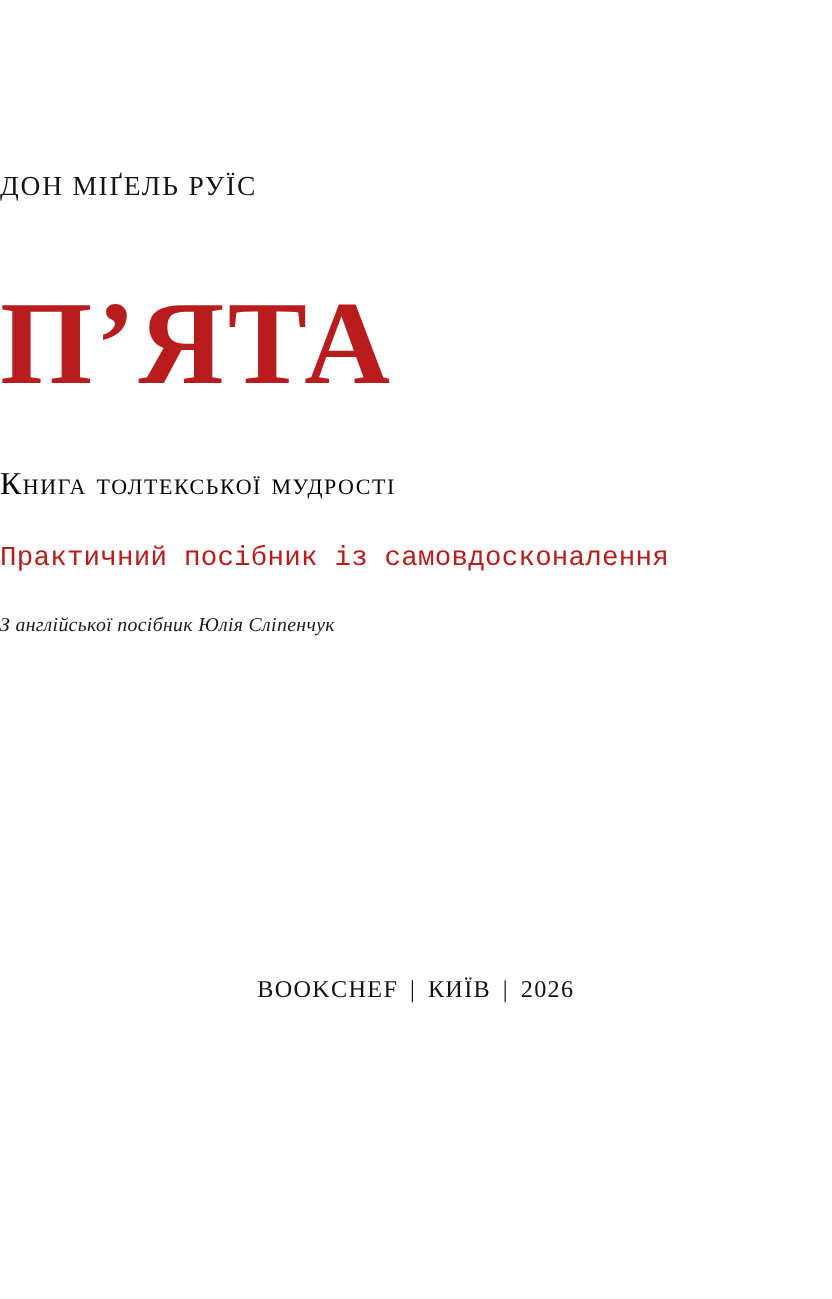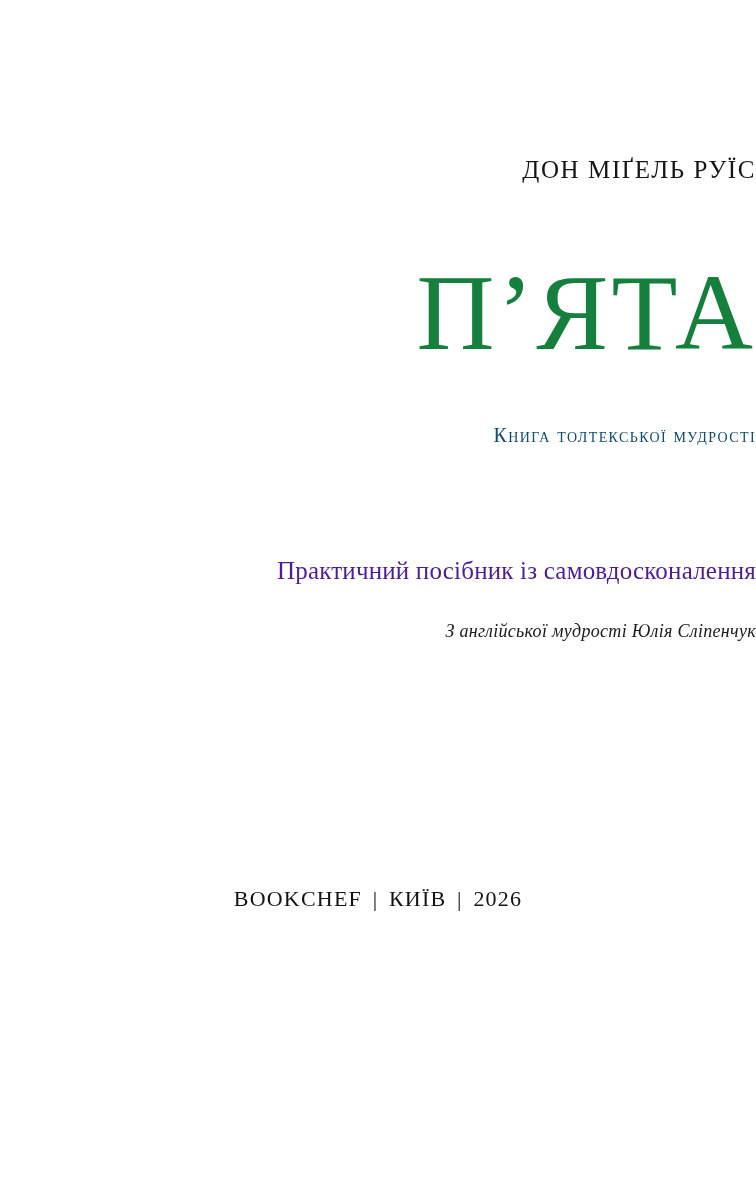--- a/index.html
+++ b/index.html
@@ -14,21 +14,21 @@
     font-family: "Liberation Serif", serif;
     color: #111111;
   }
   .page {
     position: relative;
     width: 756px;
     height: 1026px;
     box-sizing: border-box;
     display: flex;
     flex-direction: column;
-    align-items: flex-end;
+    align-items: flex-start;
   }
 
   
   .authors {
     margin-top: 150px;
     text-align: center;
   }
   .author-line {
     font-family: "Liberation Serif", serif;
     font-size: 25px;
@@ -39,44 +39,45 @@
     color: #151515;
   }
 
   
   .title-block {
     margin-top: 62px;
     text-align: center;
   }
   .title-line {
     font-family: "Liberation Serif", serif;
-    font-weight: 400;
+    font-weight: 700;
     font-size: 108px;
     line-height: 122px;
     letter-spacing: 3px;
-    color: #15803d;
+    color: #b91c1c;
   }
 
   
   .subtitle {
     margin-top: 50px;
     text-align: center;
-    font-size: 20px;
+    font-size: 29px;
     letter-spacing: 1.4px;
-    color: #0c4a6e;
+    color: #000000;
     font-variant: small-caps;
   }
 
   
   .tagline {
-    margin-top: 110px;
+    margin-top: 36px;
     text-align: center;
     font-size: 25px;
     letter-spacing: 0.2px;
-    color: #4c1d95;
+    color: #b91c1c;
+    font-family: Liberation Mono, monospace;
   }
 
   
   .translator {
     margin-top: 36px;
     text-align: center;
     font-size: 18px;
     font-style: italic;
     letter-spacing: 0.3px;
     color: #1a1a1a;
@@ -107,21 +108,21 @@
   </div>
 
   <div class="title-block">
     <div class="title-line">П’ЯТА</div>
   </div>
 
   <div class="subtitle">Книга толтекської мудрості</div>
 
   <div class="tagline">Практичний посібник із самовдосконалення</div>
 
-  <div class="translator">З англійської мудрості Юлія Сліпенчук</div>
+  <div class="translator">З англійської посібник Юлія Сліпенчук</div>
 
   <div class="imprint">
     <span>BOOKCHEF</span>
     <span class="sep">|</span>
     <span>КИЇВ</span>
     <span class="sep">|</span>
     <span>2026</span>
   </div>
 
 </div>

